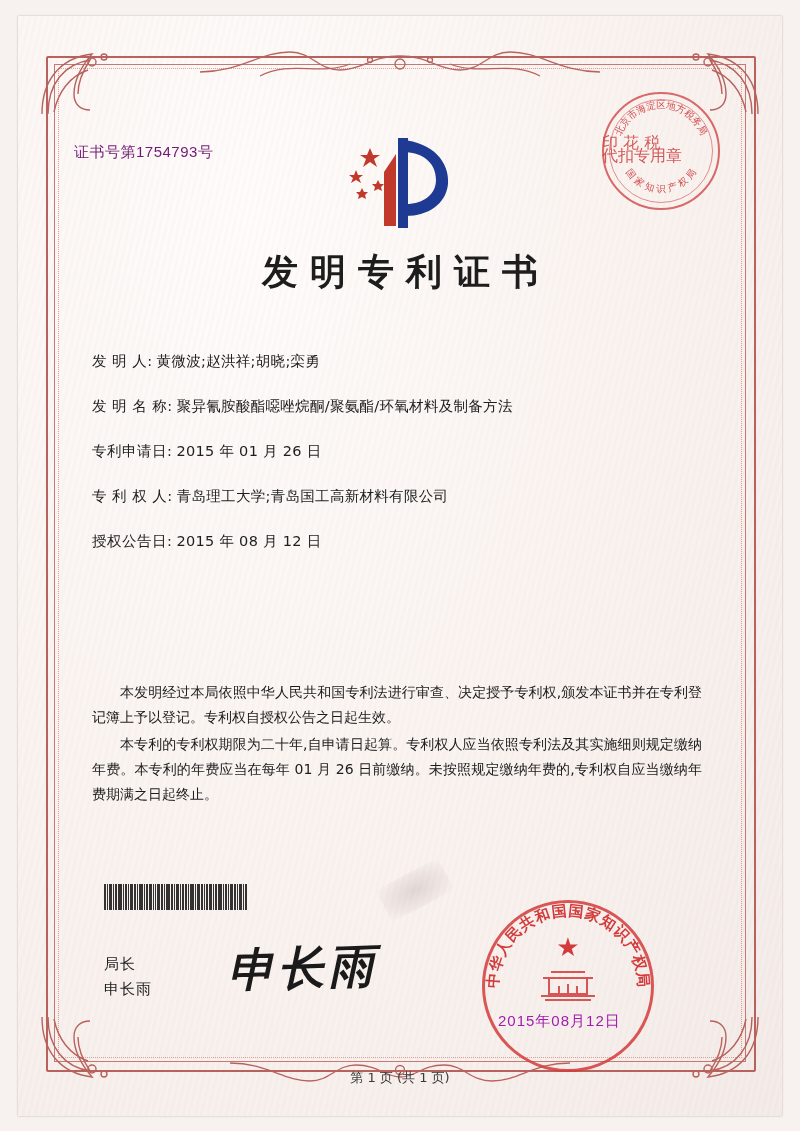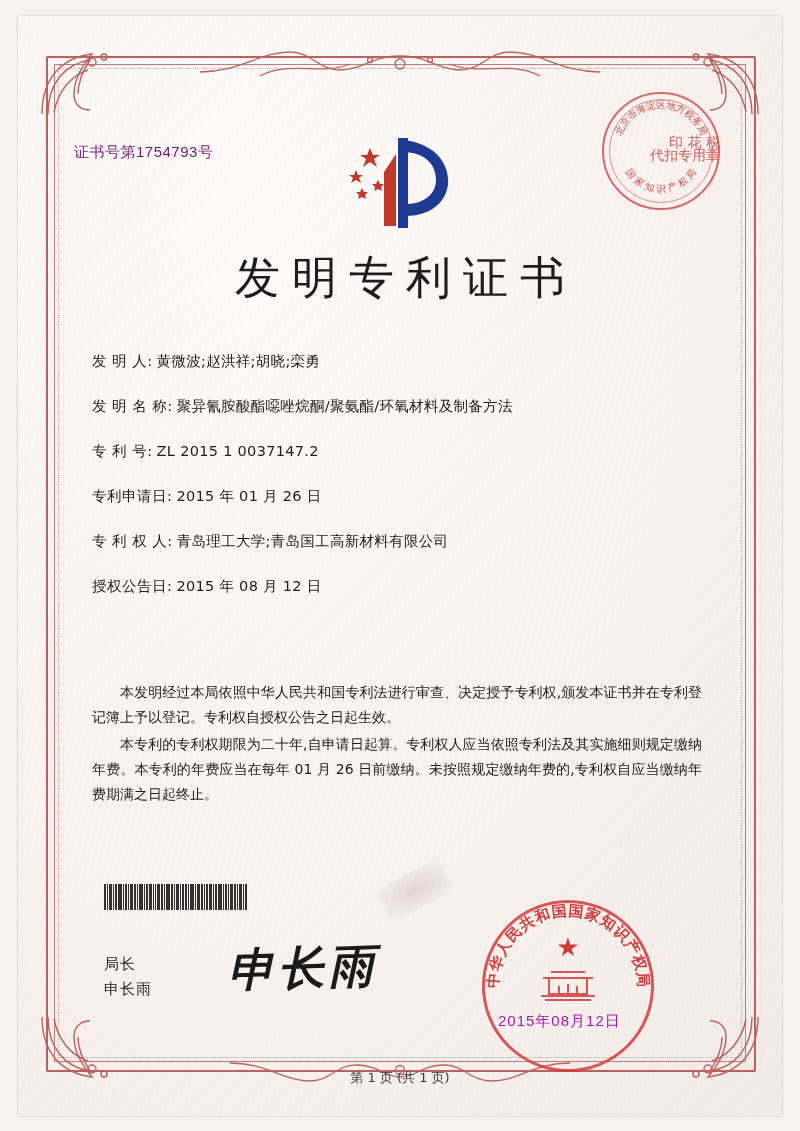--- a/index.html
+++ b/index.html
@@ -131,34 +131,34 @@
   .seal-top .arc-text {
     position: absolute;
     inset: 0;
     color: #cf4a4a;
     font-size: 9px;
   }
   .seal-top .mid {
     position: absolute;
     left: 0; right: 0;
     top: 44px;
-    text-align: right;
+    text-align: left;
     color: #cf4a4a;
-    font-size: 14px;
+    font-size: 16px;
     line-height: 13px;
     opacity: 0.9;
   }
   .title {
     position: absolute;
     left: 0; right: 0;
     top: 248px;
     text-align: center;
     font-family: "DejaVu Serif", "Liberation Serif", serif;
-    font-size: 45px;
-    font-weight: normal;
+    font-size: 36px;
+    font-weight: bold;
     letter-spacing: 12px;
     color: #1d1d1d;
     text-indent: 12px;
   }
 
   
   .fields {
     position: absolute;
     left: 92px;
     top: 352px;
@@ -425,24 +425,20 @@
   <div class="fields">
     <div class="field">
       <span class="lbl">发 明 人:</span>
       <span class="val">黄微波;赵洪祥;胡晓;栾勇</span>
     </div>
     <div class="field">
       <span class="lbl">发 明 名 称:</span>
       <span class="val">聚异氰胺酸酯噁唑烷酮/聚氨酯/环氧材料及制备方法</span>
     </div>
     <div class="field">
-      <span class="lbl">专 利 号:</span>
-      <span class="val">ZL 2015 1 0037147.2</span>
-    </div>
-    <div class="field">
       <span class="lbl">专利申请日:</span>
       <span class="val">2015 年 01 月 26 日</span>
     </div>
     <div class="field">
       <span class="lbl">专 利 权 人:</span>
       <span class="val">青岛理工大学;青岛国工高新材料有限公司</span>
     </div>
     <div class="field">
       <span class="lbl">授权公告日:</span>
       <span class="val">2015 年 08 月 12 日</span>

